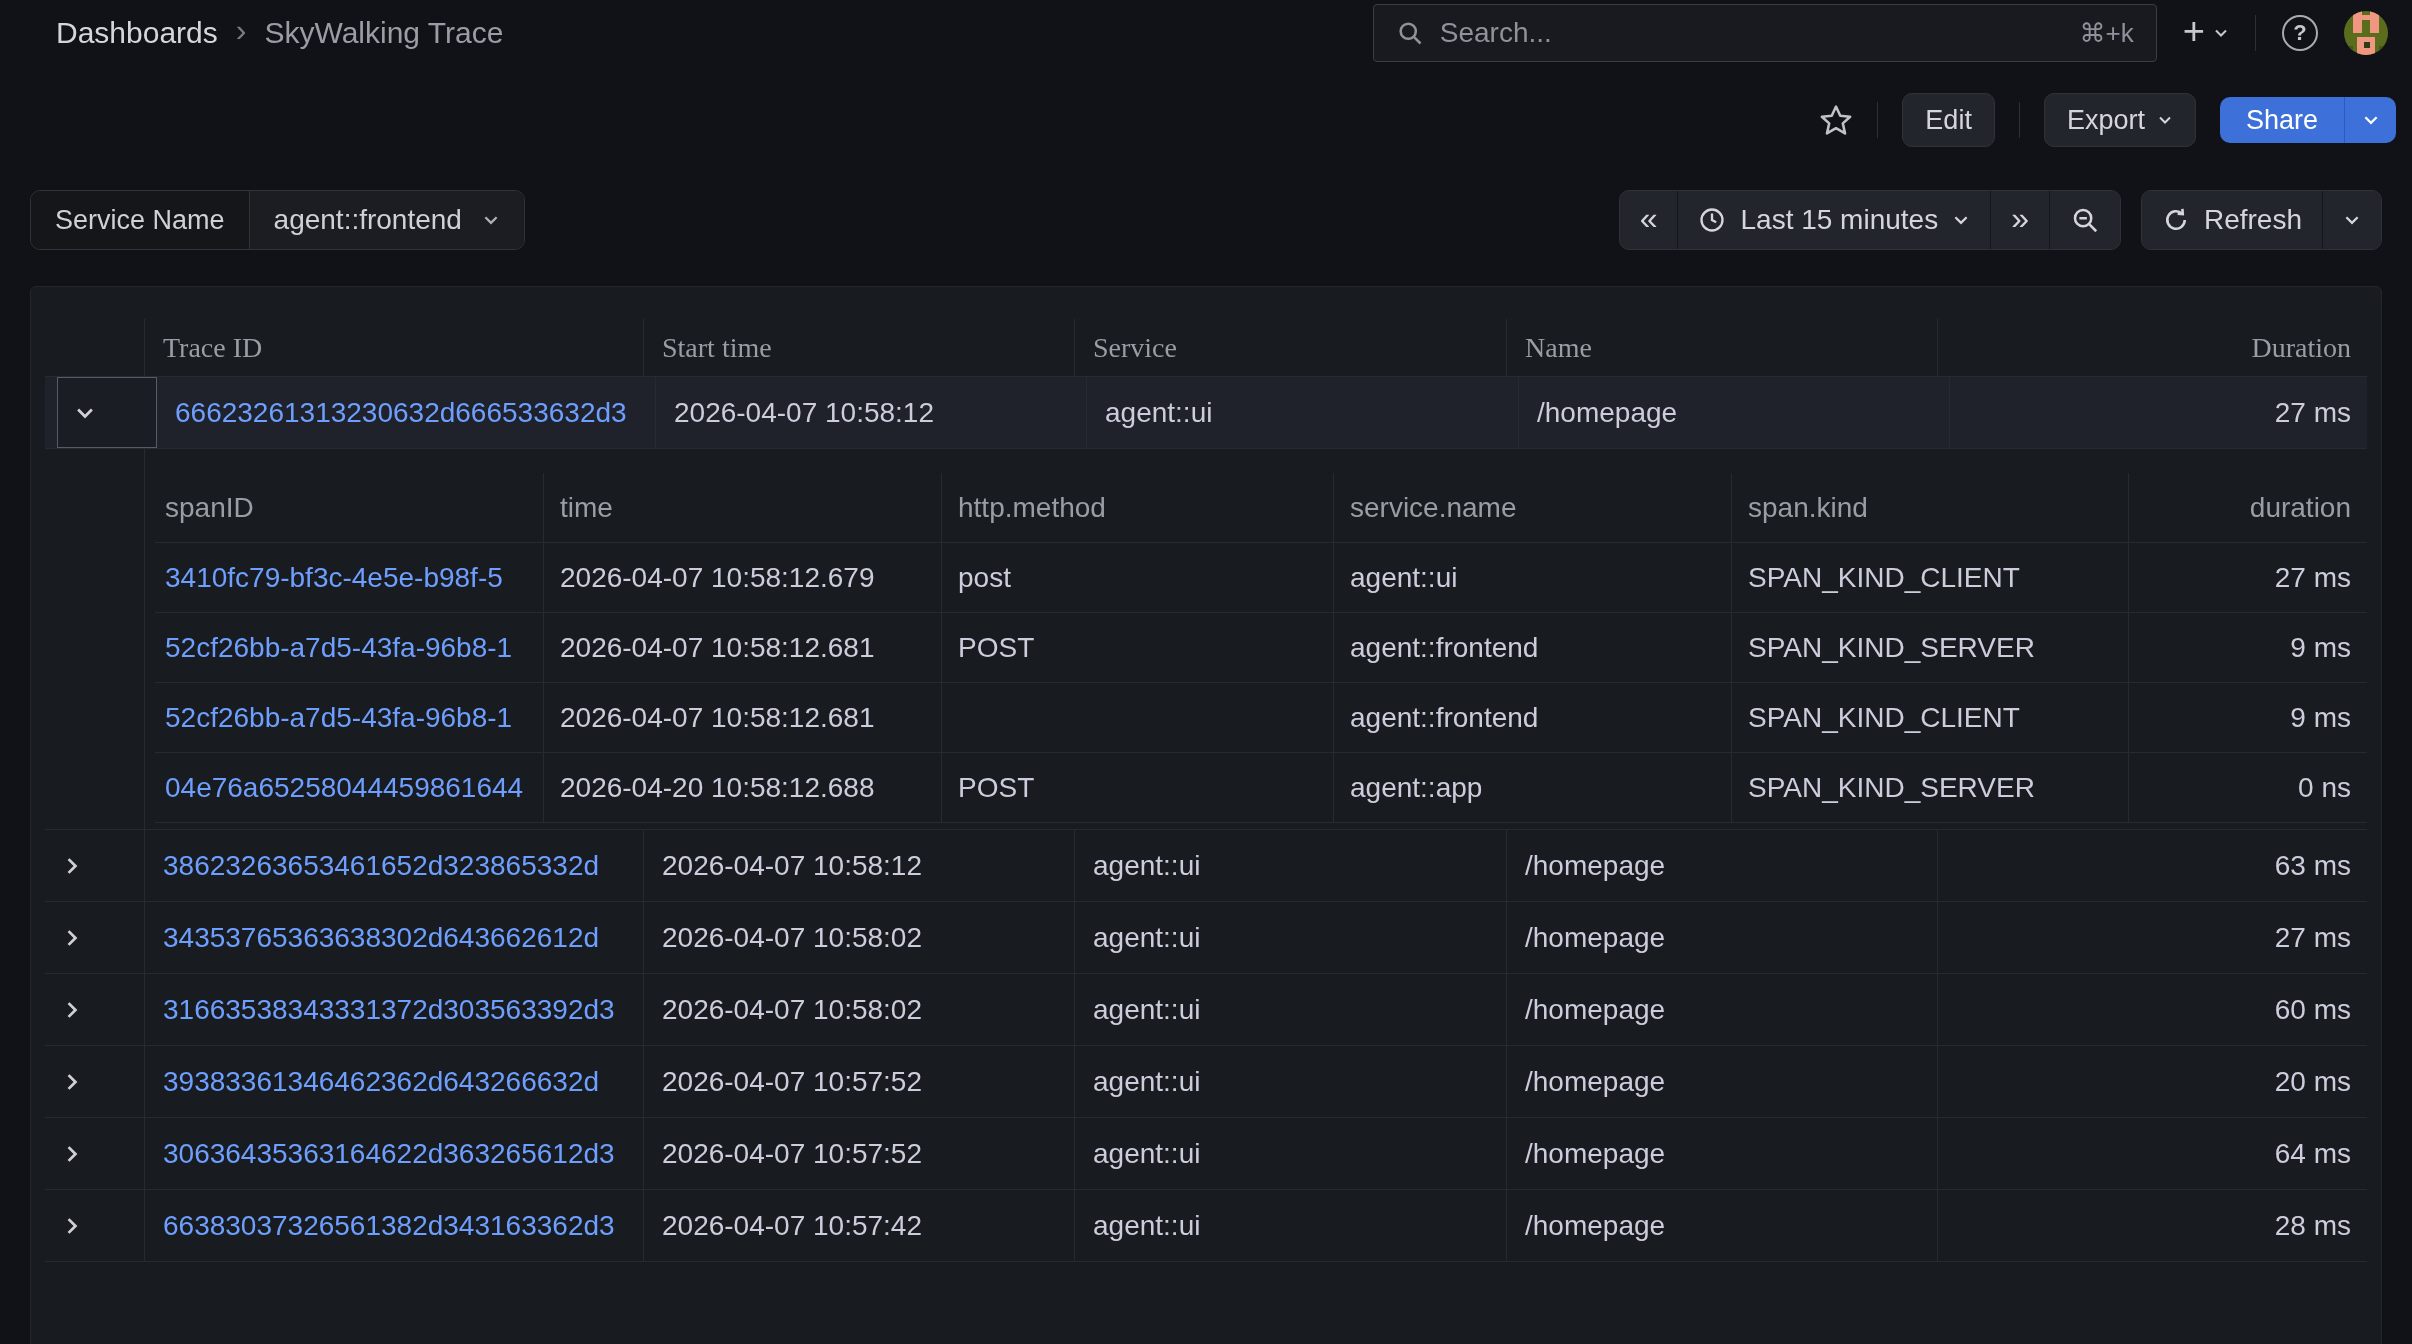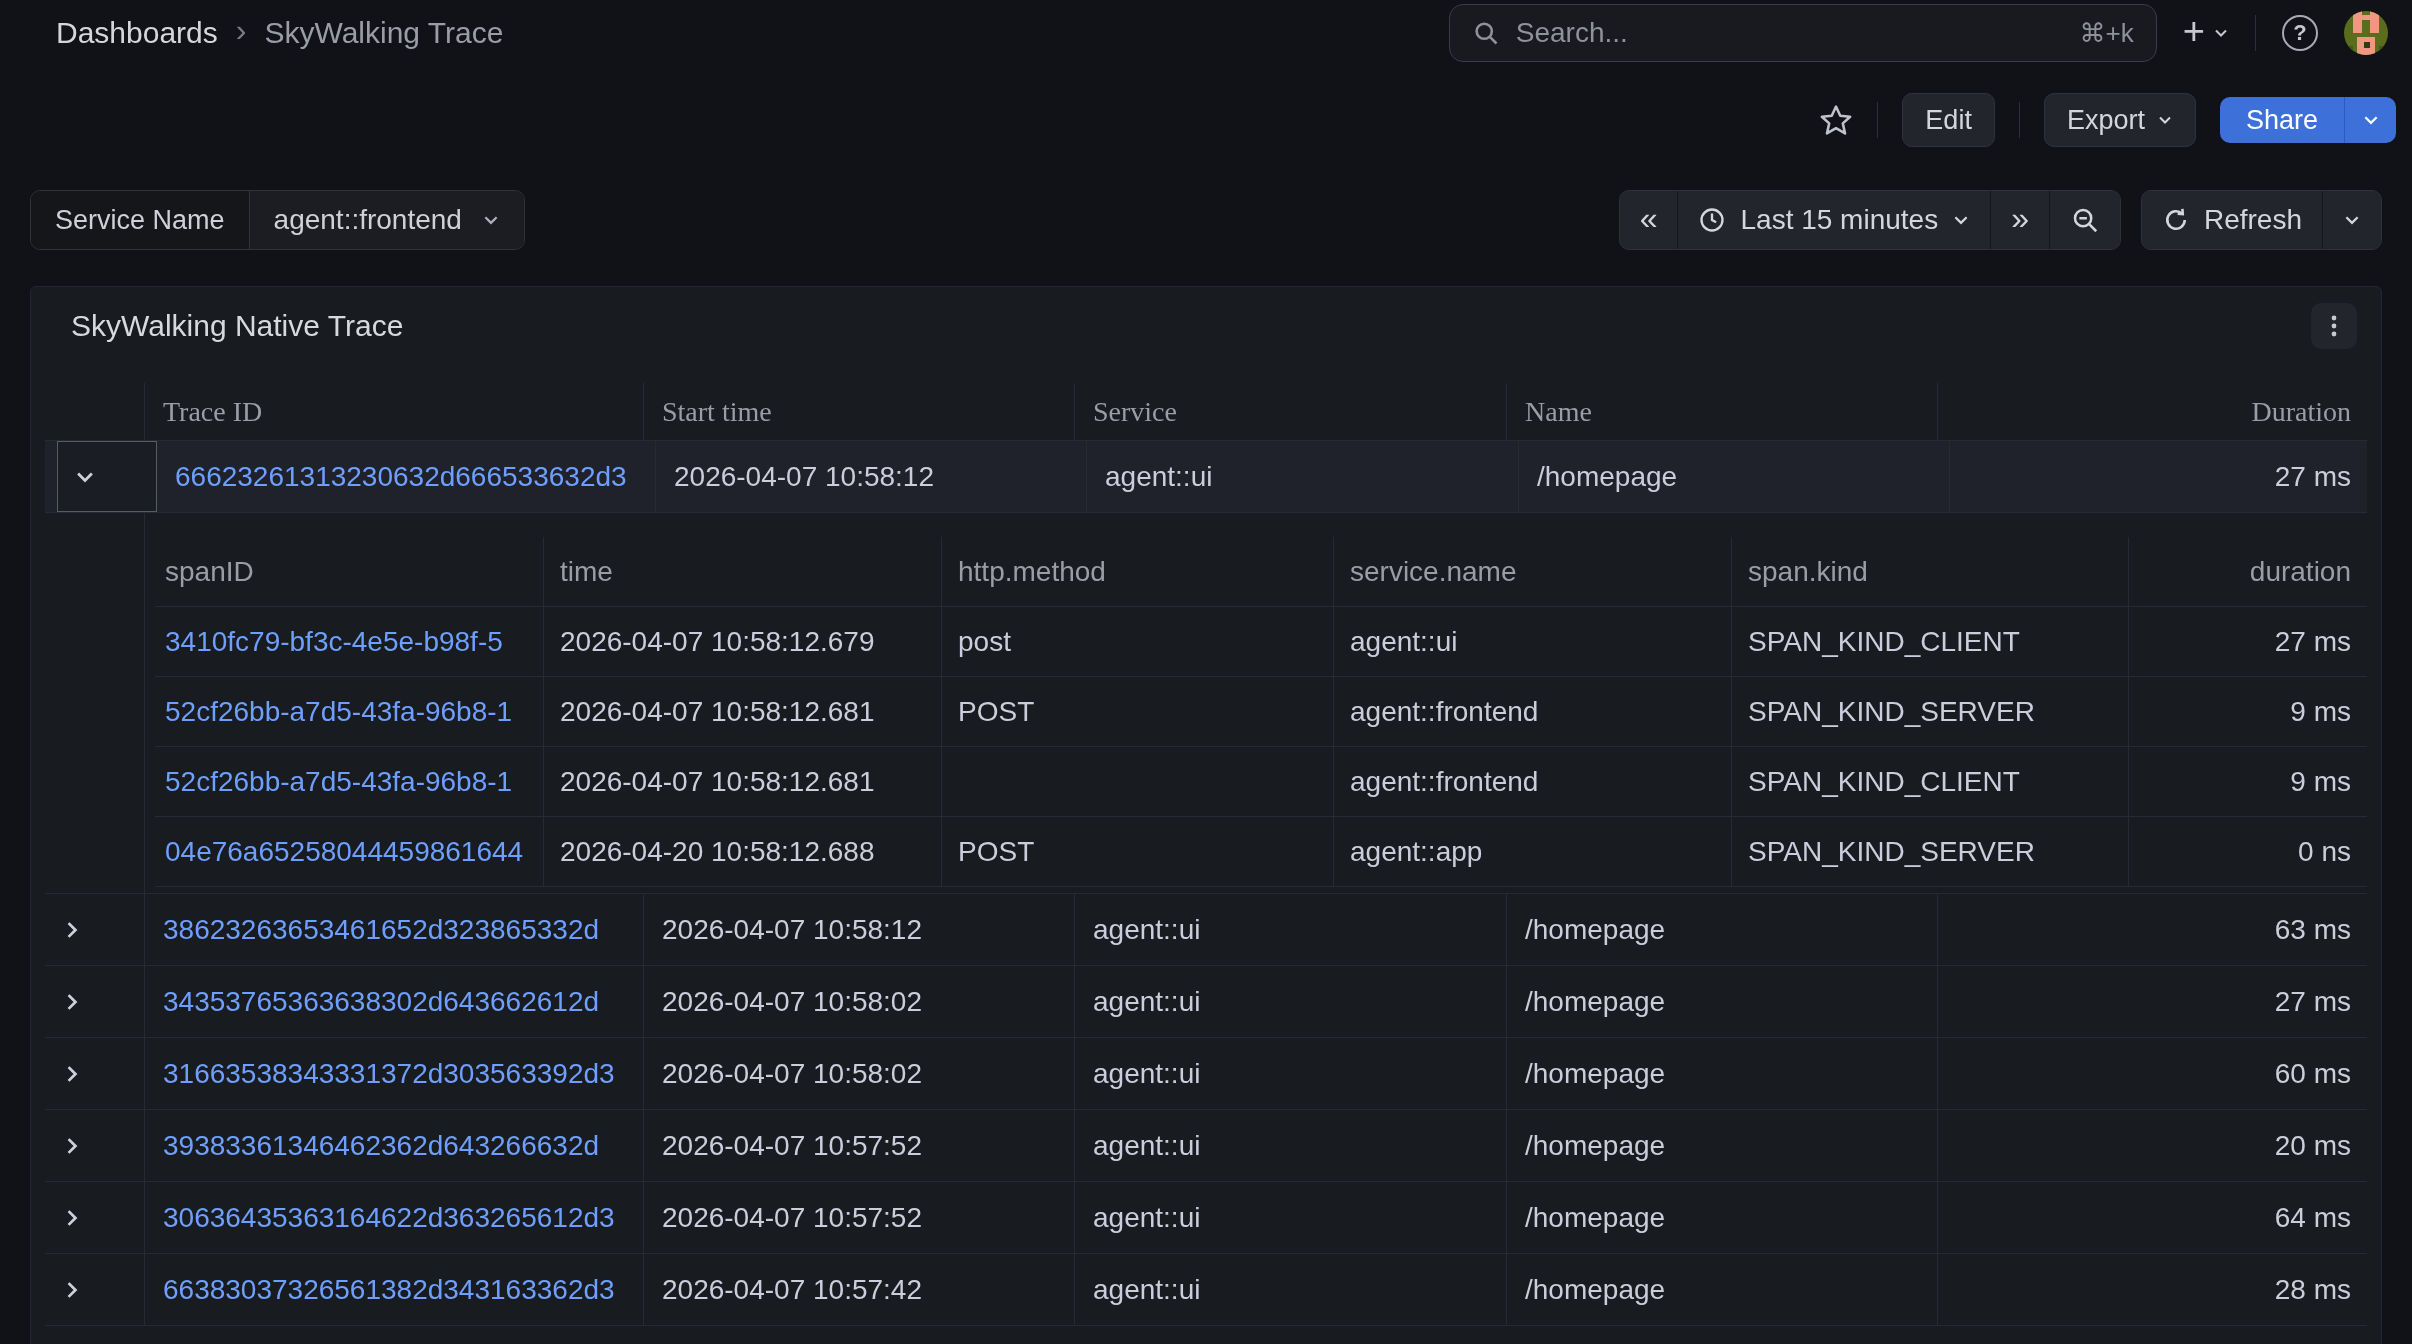--- a/index.html
+++ b/index.html
@@ -24,22 +24,22 @@
   svg{display:block;}
 
   
   .topnav{height:66px;display:flex;align-items:center;justify-content:space-between;
     padding:0 24px 0 56px;background:var(--bg);}
   .breadcrumb{display:flex;align-items:center;gap:18px;}
   .bc-root{font-size:30px;font-weight:500;color:#d5d6dc;cursor:pointer;}
   .bc-sep{font-size:32px;color:#797c84;line-height:1;transform:translateY(-3px);}
   .bc-current{font-size:30px;color:var(--text-dim);}
   .nav-right{display:flex;align-items:center;gap:26px;}
-  .searchbox{width:708px;height:58px;background:#191a20;border:1px solid #3a3d44;
-    border-radius:14px;display:flex;align-items:center;padding:0 22px;gap:16px;}
+  .searchbox{width:784px;height:58px;background:#191a20;border:1px solid #3a3d44;
+    border-radius:4px;display:flex;align-items:center;padding:0 22px;gap:16px;}
   .searchbox input{flex:1;background:transparent;border:none;outline:none;
     font-family:inherit;font-size:28px;color:var(--text);}
   .searchbox input::placeholder{color:#8f929a;}
   .kbd{font-size:26px;color:#8f929a;}
   .newbtn{display:flex;align-items:center;gap:8px;cursor:pointer;}
   .plus{font-size:38px;font-weight:300;color:#c6c8cf;line-height:1;transform:translateY(-2px);}
   .vdiv{width:1px;height:36px;background:#2c2f36;}
   .helpbtn{width:36px;height:36px;border:2.5px solid #a9abb3;border-radius:50%;
     display:flex;align-items:center;justify-content:center;
     font-size:22px;font-weight:700;color:#c6c8cf;cursor:pointer;}
@@ -249,30 +249,20 @@
           <svg width="18" height="18" viewBox="0 0 16 16" fill="none" stroke="#d5d6db" stroke-width="2">
               <polyline points="3,5.5 8,10.5 13,5.5"></polyline>
             </svg>
         </span>
       </div>
     </div>
   </div>
 </div>
 
 <div class="panel">
-  <div class="panel-header">
-    <span class="panel-title">SkyWalking Native Trace</span>
-    <div class="kebab">
-      <svg width="22" height="22" viewBox="0 0 6 22" fill="#c8c9d0">
-        <circle cx="3" cy="3" r="2.4"></circle>
-          <circle cx="3" cy="11" r="2.4"></circle>
-          <circle cx="3" cy="19" r="2.4"></circle>
-      </svg>
-    </div>
-  </div>
 
   <div class="table">
 
     <div class="thead">
       <div class="cell hcell"></div>
       <div class="cell hcell">Trace ID</div>
       <div class="cell hcell">Start time</div>
       <div class="cell hcell">Service</div>
       <div class="cell hcell">Name</div>
       <div class="cell hcell c-dur">Duration</div>

